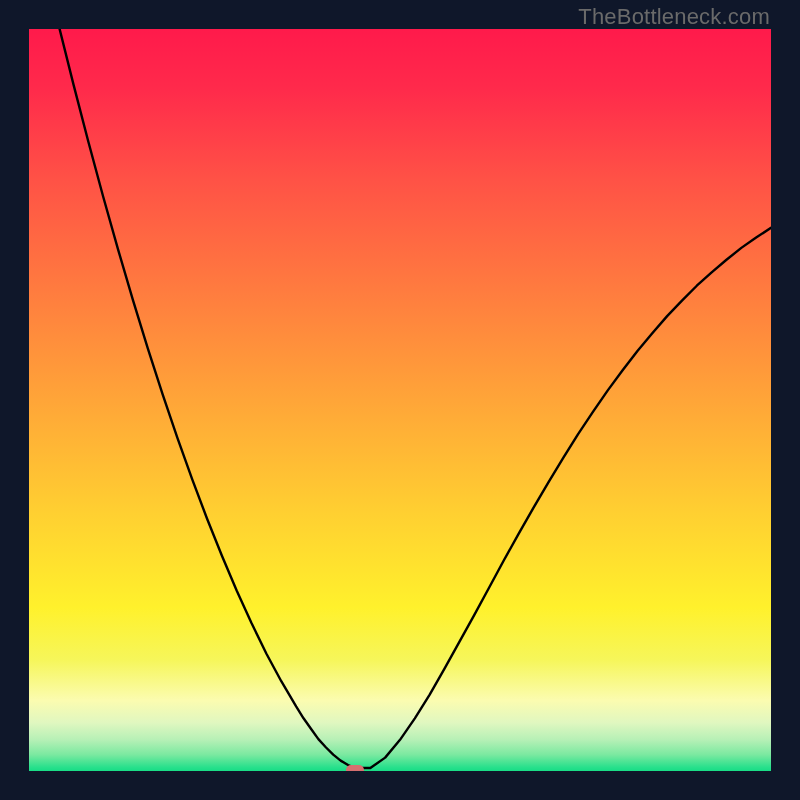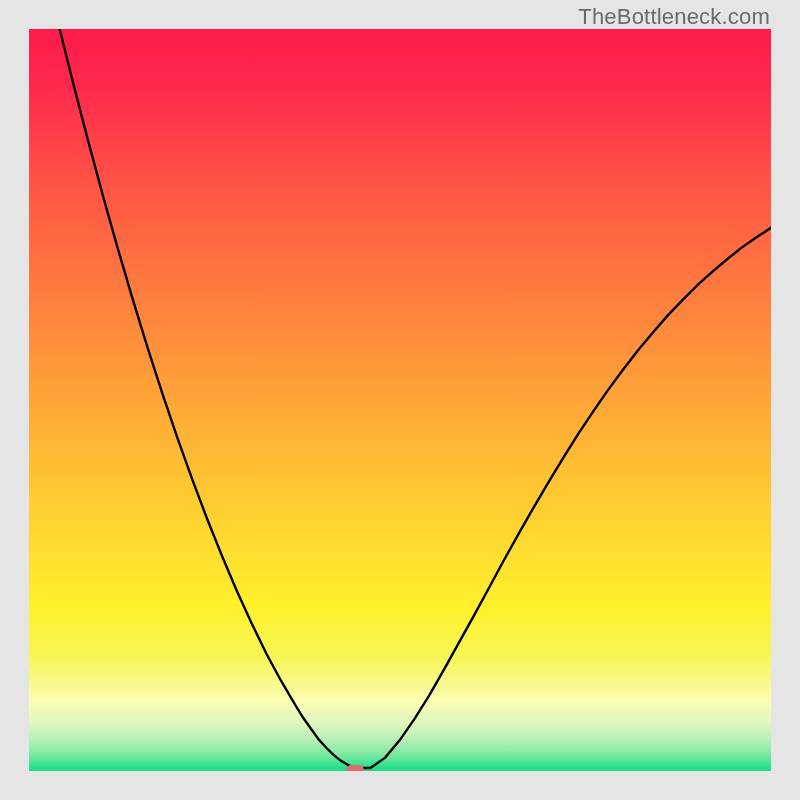--- a/index.html
+++ b/index.html
@@ -10,21 +10,21 @@
     overflow: hidden;
     background: #000;
     font-family: Arial, Helvetica, sans-serif;
   }
   .frame {
     position: absolute;
     left: 0;
     top: 0;
     width: 800px;
     height: 800px;
-    background: #e5e5e5;
+    background: #0f172a;
   }
   .plot {
     position: absolute;
     left: 29px;
     top: 29px;
     width: 742px;
     height: 742px;
     overflow: hidden;
   }
   .gradient {

